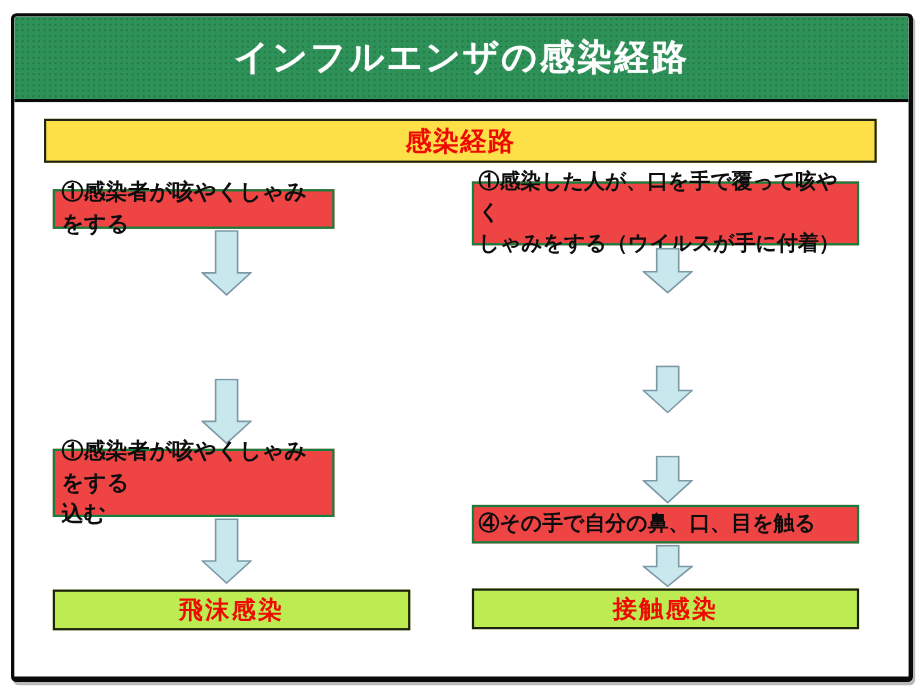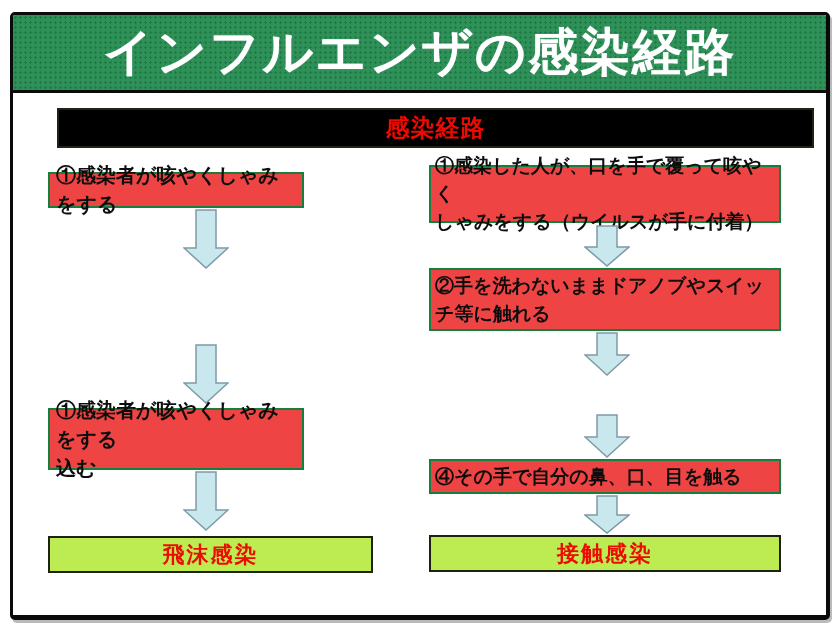--- a/index.html
+++ b/index.html
@@ -17,26 +17,26 @@
   .title-bar {
     position:absolute; left:0; top:0; width:100%; height:78px;
     background-color:#2e9158;
     background-image:radial-gradient(rgba(0,55,25,.28) 1px, transparent 1.3px);
     background-size:5px 5px;
     border-bottom:3px solid #0a0a0a;
     border-radius:2px 2px 0 0;
     display:flex; align-items:center; justify-content:center;
   }
   .slide-title {
-    color:#ffffff; font-size:50px; font-weight:bold; letter-spacing:2px;
+    color:#ffffff; font-size:32px; font-weight:bold; letter-spacing:2px;
     text-shadow:0 0 1px rgba(255,255,255,.6);
   }
   .banner {
-    position:absolute; left:44px; top:93px; width:757px; height:40px;
-    background:#000000; border:2px solid #202414;
+    position:absolute; left:27px; top:93px; width:757px; height:40px;
+    background:#fde047; border:2px solid #202414;
     display:flex; align-items:center; justify-content:center;
   }
   .banner-label { color:#ee0a00; font-size:24px; font-weight:bold; letter-spacing:1px; }
   .flow-box {
     position:absolute; background:#ef4444; border:2px solid #15803d;
     display:flex; align-items:center; color:#0d0d0d; font-weight:bold;
     white-space:pre-line; padding:0 6px;
   }
   .flow-left  { left:35px; width:256px; font-size:20px; line-height:29px; }
   .flow-right { left:416px; width:352px; font-size:19px; line-height:28px; padding:0 4px; }
@@ -92,22 +92,20 @@
 
     <div class="flow-box flow-right" style="top:150px; height:58px;">①感染した人が、口を手で覆って咳やく
 しゃみをする（ウイルスが手に付着）</div>
 
     <div class="arrow" style="left:571px; top:210px; height:42px;">
       <svg viewBox="0 0 46 42" preserveAspectRatio="none" aria-hidden="true">
         <polygon points="13,1 33,1 33,22 45,22 23,41 1,22 13,22" fill="#c9e8ee" stroke="#7e99a6" stroke-width="1.5"></polygon>
       </svg>
     </div>
 
-    <div class="flow-box flow-right" style="top:253px; height:63px;">②手を洗わないままドアノブやスイッ
-チ等に触れる</div>
 
     <div class="arrow" style="left:571px; top:317px; height:44px;">
       <svg viewBox="0 0 46 44" preserveAspectRatio="none" aria-hidden="true">
         <polygon points="13,1 33,1 33,23 45,23 23,43 1,23 13,23" fill="#c9e8ee" stroke="#7e99a6" stroke-width="1.5"></polygon>
       </svg>
     </div>
 
 
     <div class="arrow" style="left:571px; top:399px; height:44px;">
       <svg viewBox="0 0 46 44" preserveAspectRatio="none" aria-hidden="true">

